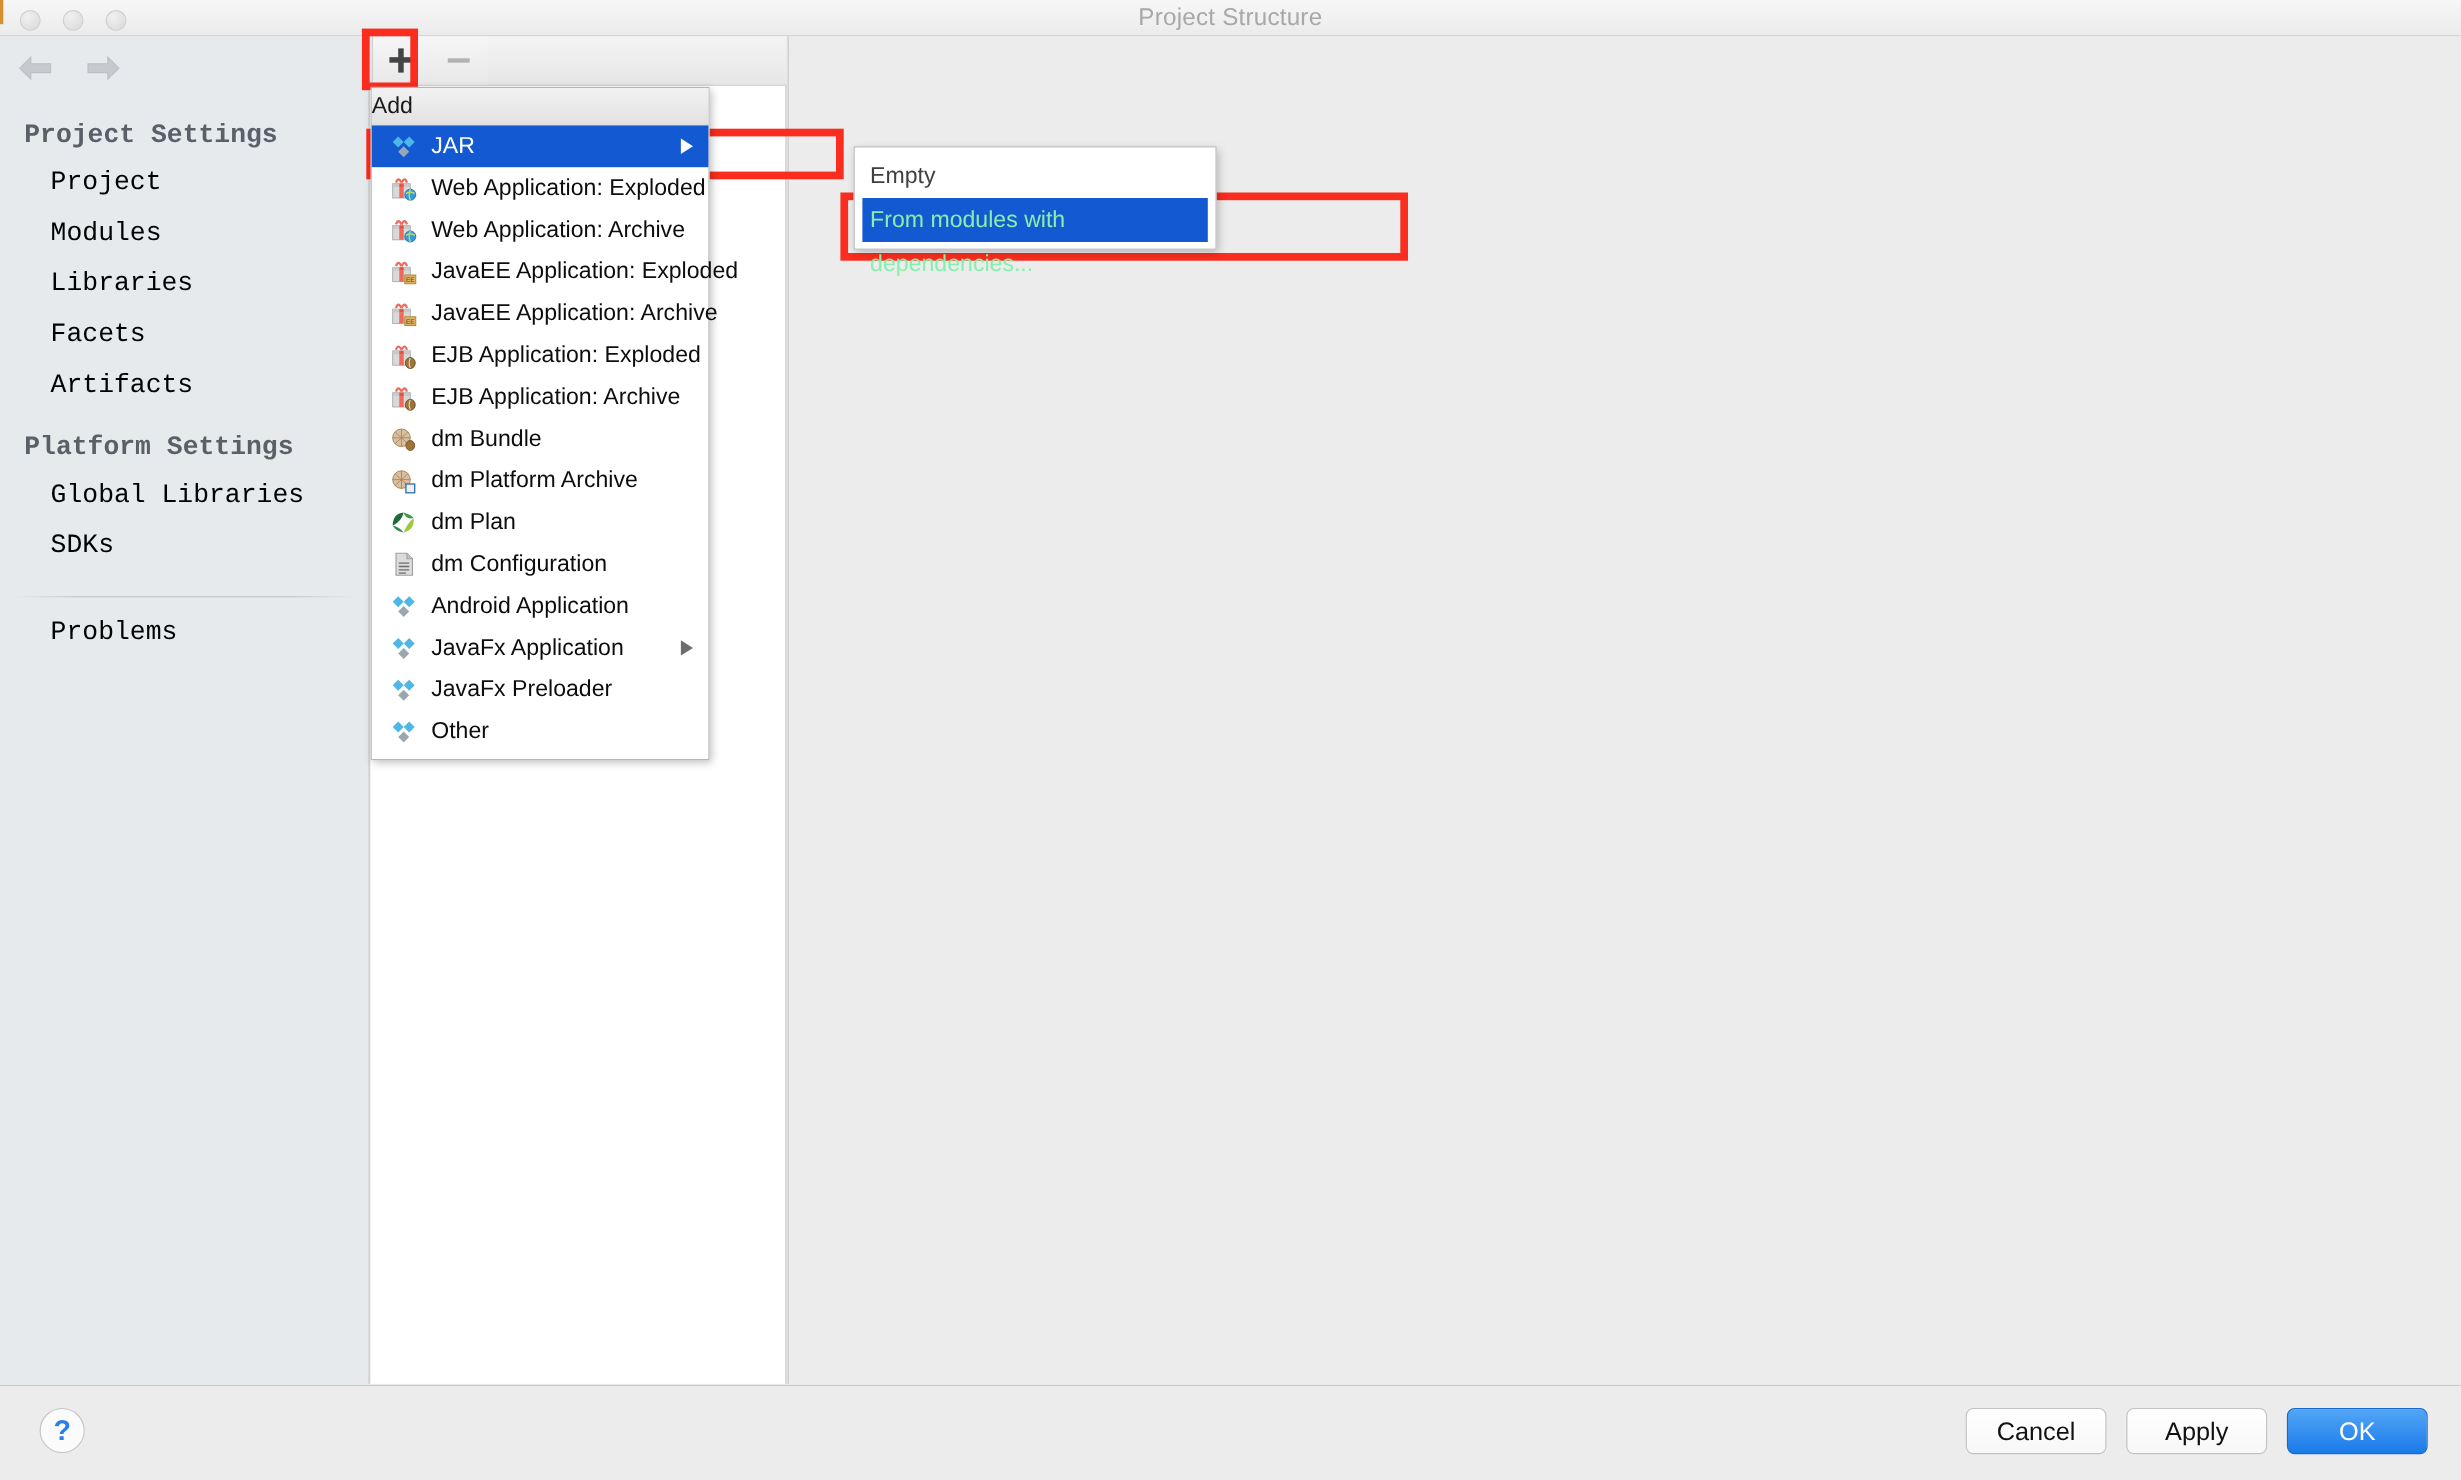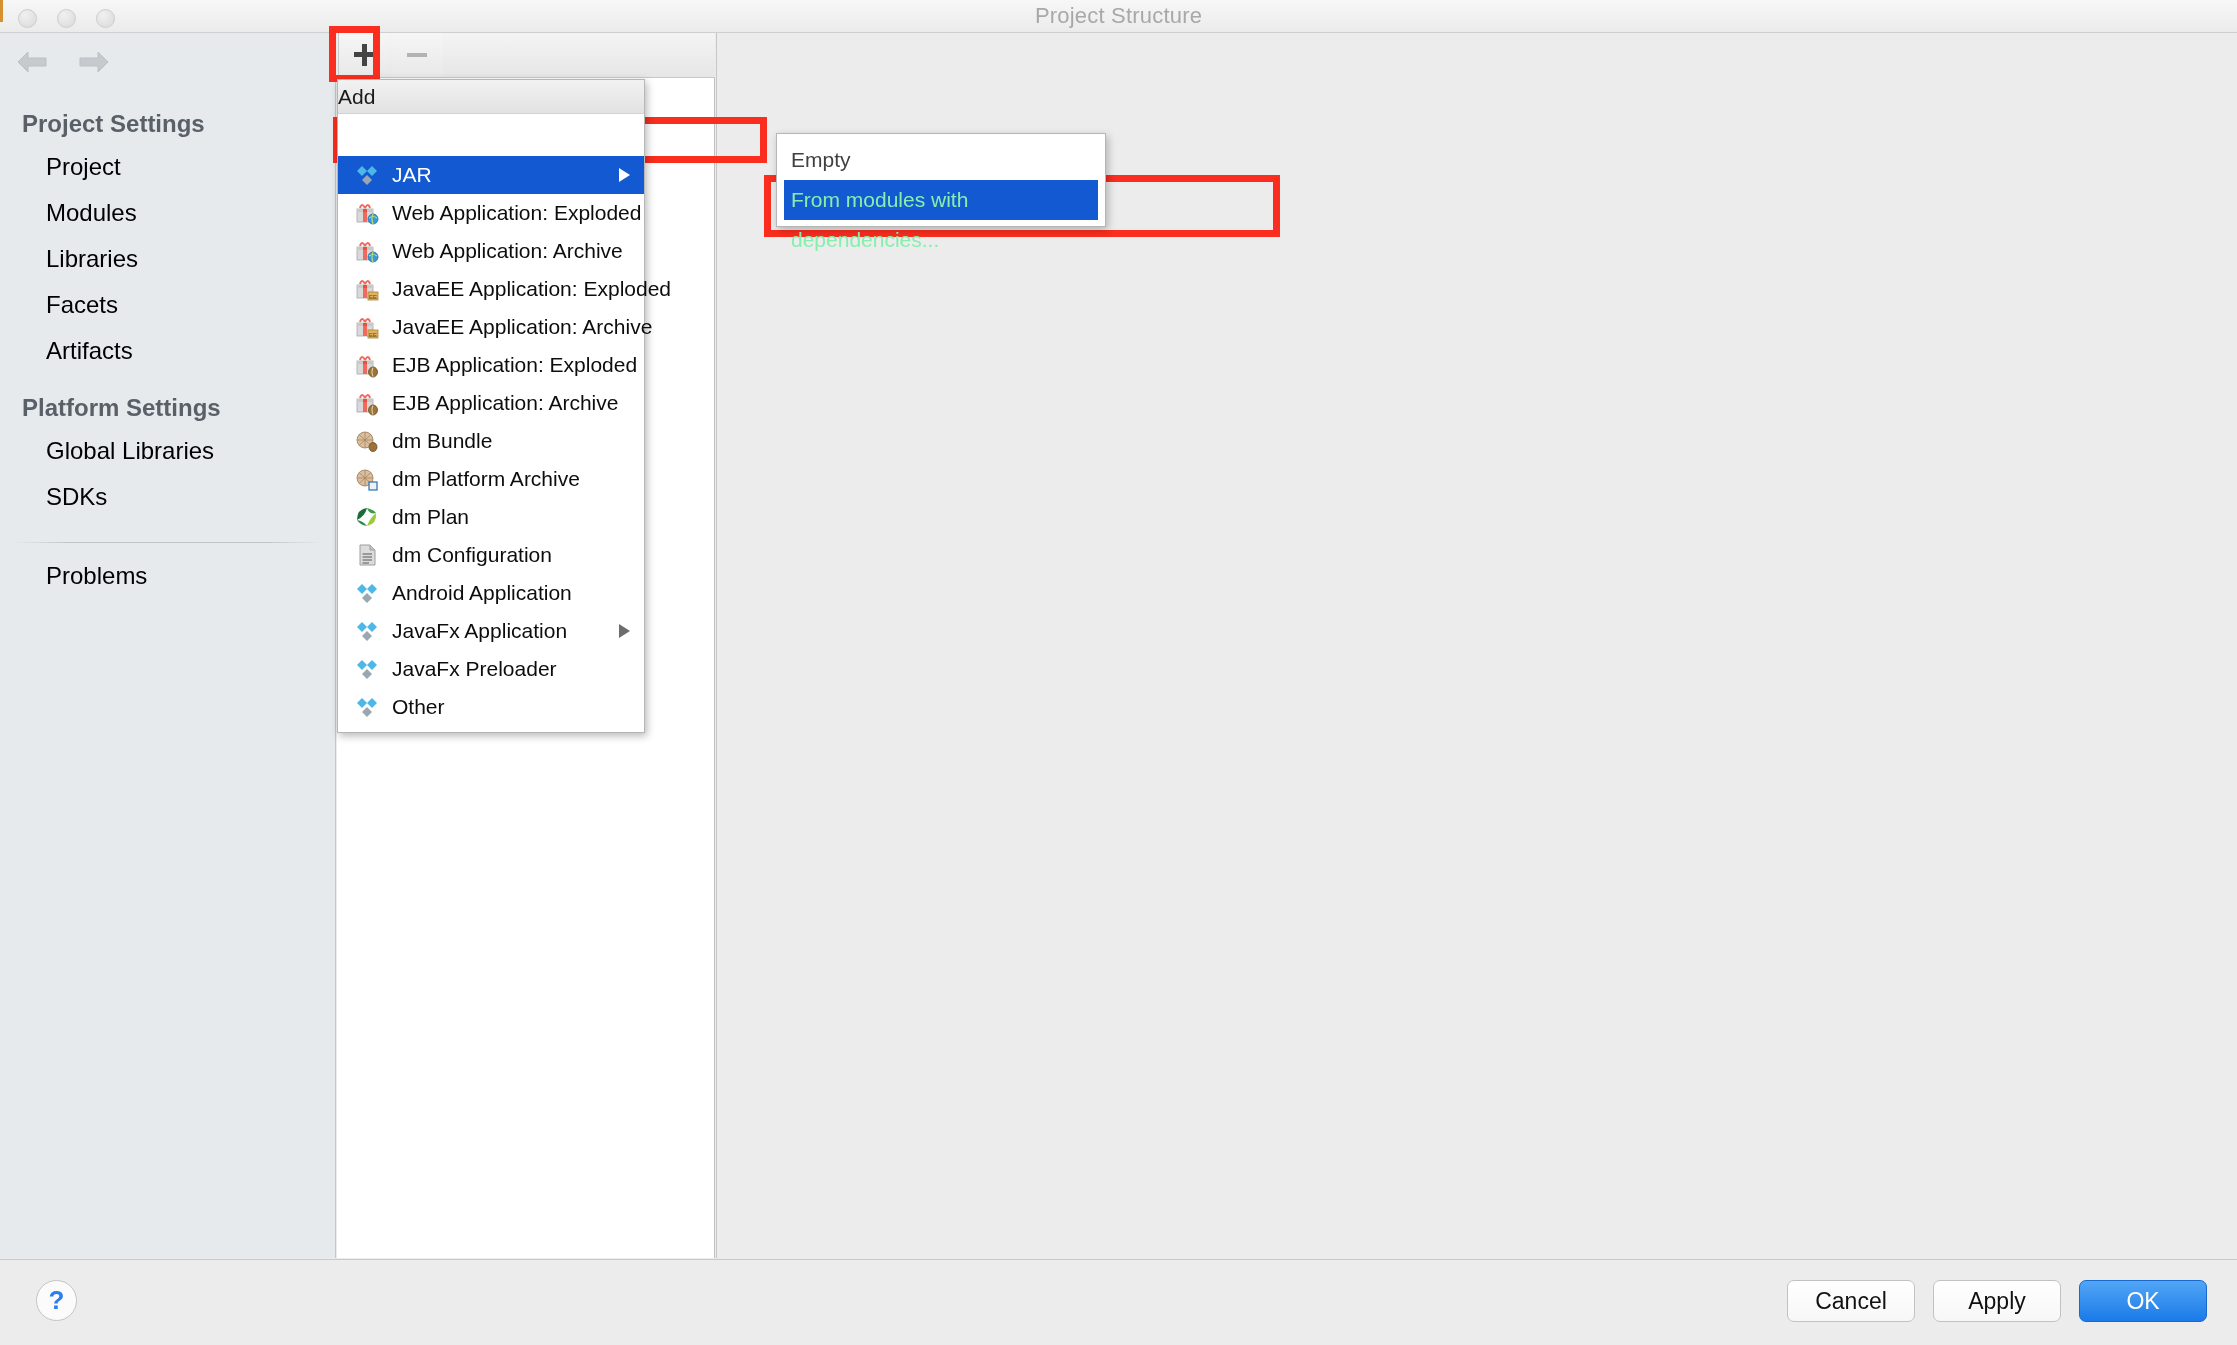--- a/index.html
+++ b/index.html
@@ -125,21 +125,21 @@
     border: 1px solid #b6b6b6;
     box-shadow: 2px 3px 8px rgba(0,0,0,0.28);
     z-index: 40;
   }
   .add-header {
     height: 34px; line-height: 34px; 
     font-size: 21px; color: #1a1a1a;
     background: linear-gradient(to bottom, #f2f2f2, #e2e2e2);
     border-bottom: 1px solid #d2d2d2;
   }
-  .menu-list { padding: 0 0 6px 0; margin-top: 42px; }
+  .menu-list { padding: 0 0 6px 0; }
   .mi {
     position: relative;
     display: flex; align-items: center;
     height: 38px; padding-left: 16px;
     font-size: 21px; color: #0d0d0d;
     cursor: default;
   }
   .mi.sel { background: #1359d1; color: #fff; }
   .mi-ico {
     width: 26px; height: 26px; margin-right: 12px;
@@ -225,21 +225,21 @@
           <polygon points="2,13 12,3 12,9 30,9 30,17 12,17 12,23" fill="#c6cace" stroke="#bcc0c4" stroke-width="1"></polygon>
         </svg>
       </span>
       <span class="arrow-ico">
         <svg width="34" height="26" viewBox="0 0 34 26">
           <polygon points="32,13 22,3 22,9 4,9 4,17 22,17 22,23" fill="#c6cace" stroke="#bcc0c4" stroke-width="1"></polygon>
         </svg>
       </span>
     </div>
 
-    <div style="position:absolute; left:0; top:57px; width:336px;">
+    <div style="position:absolute; left:0; top:57px; width:336px;font-family:Liberation Mono, monospace;">
       <div class="sb-group">Project Settings</div>
       <div class="sb-item">Project</div>
       <div class="sb-item">Modules</div>
       <div class="sb-item">Libraries</div>
       <div class="sb-item">Facets</div>
       <div class="sb-item">Artifacts</div>
       <div class="sb-group">Platform Settings</div>
       <div class="sb-item">Global Libraries</div>
       <div class="sb-item">SDKs</div>
       <div class="sb-sep"></div>

